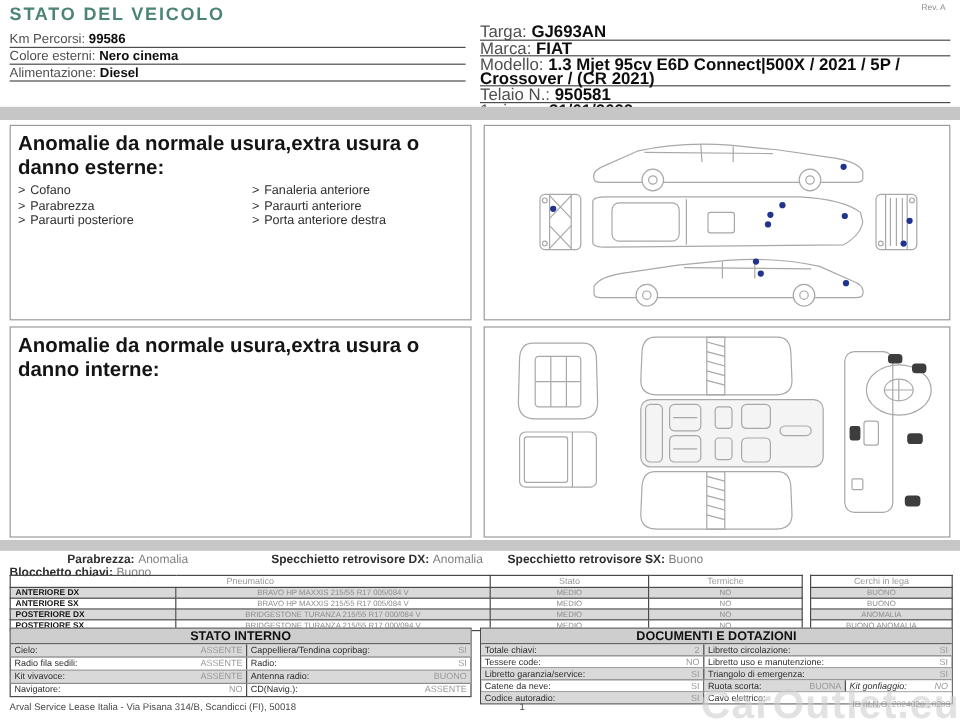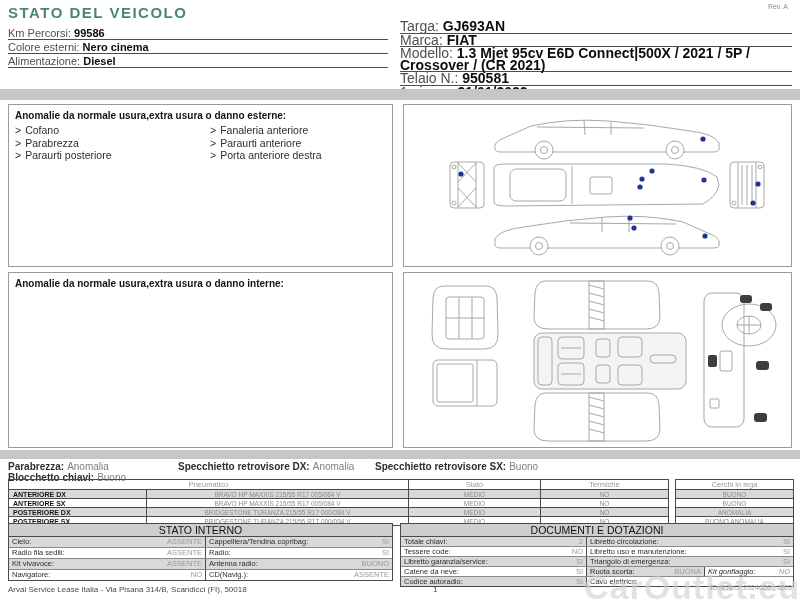--- a/index.html
+++ b/index.html
@@ -18,48 +18,48 @@
   
   .band{position:absolute;left:0;width:800px;background:#c6c6c6;}
   #band1{top:89px;height:11px;}
   #band2{top:450px;height:9px;}
   
   .abox{position:absolute;border:1px solid #9b9b9b;background:#fff;box-sizing:border-box;}
   #box-ext-text{left:8px;top:104px;width:385px;height:163px;}
   #box-ext-diag{left:403px;top:104px;width:389px;height:163px;}
   #box-int-text{left:8px;top:272px;width:385px;height:176px;}
   #box-int-diag{left:403px;top:272px;width:389px;height:176px;}
-  .anom-head{font-size:10px;font-weight:bold;color:#141414;padding:5px 6px 3px;}
+  .anom-head{font-size:17px;font-weight:bold;color:#141414;padding:5px 6px 3px;}
   .anom-cols{display:flex;padding:0 6px;font-size:10.5px;color:#2e2e2e;}
   .anom-col1{width:195px;}
   .anom-col2{flex:1;}
   .anom-item{line-height:12.5px;white-space:nowrap;}
   .bullet{margin-right:4px;}
   
   #summary{position:absolute;left:8px;top:461px;width:786px;font-size:10px;}
   .sumrow{display:flex;line-height:11px;}
   .sumitem{white-space:nowrap;}
-  .s1{width:280px;} .s2{width:170px;} .s3{width:197px;} .s4{flex:1;}
+  .s1{width:280px;} .s2{width:170px;margin-left:48px;} .s3{width:197px;} .s4{flex:1;}
   .sumlabel{font-weight:bold;color:#2e2e2e;margin-right:3px;}
   .sumval{color:#7f7f7f;}
   
   #tyres{position:absolute;left:8px;top:479px;width:786px;display:flex;}
   table.tt{border-collapse:collapse;table-layout:fixed;}
   table.tt th,table.tt td{border:1px solid #4a4a4a;overflow:hidden;white-space:nowrap;padding:0;}
   table.tt th{font-weight:normal;color:#9a9a9a;font-size:7.5px;height:9px;text-align:center;}
   table.tt td{height:8px;}
   .pos-cell{font-weight:bold;color:#161616;font-size:7px;padding-left:4px !important;text-align:left;}
   .val-cell{color:#8c8c8c;text-align:center;font-size:6.5px;}
   .gray{background:#d9d9d9;}
   #cerchi-table{margin-left:6px;}
   
   .secbox{position:absolute;border:1px solid #4a4a4a;box-sizing:border-box;background:#fff;}
   #sec-interno{left:8px;top:523px;width:385px;}
   #sec-doc{left:400px;top:523px;width:394px;}
-  .sechead{background:#cecece;border-bottom:1px solid #4a4a4a;font-weight:normal;font-size:10.5px;
+  .sechead{background:#cecece;border-bottom:1px solid #4a4a4a;font-weight:bold;font-size:10.5px;
            text-align:center;height:12px;line-height:12px;color:#101010;}
   .secrow{display:flex;font-size:7.5px;border-bottom:1px solid #8a8a8a;}
   .secrow:last-child{border-bottom:none;}
   .si-row{height:10px;line-height:10px;}
   .doc-row{height:9px;line-height:9px;}
   .cell{display:flex;justify-content:space-between;padding:0 3px;box-sizing:border-box;}
   .cell-left-si{width:197px;border-right:1px solid #4a4a4a;}
   .cell-right-si{flex:1;}
   .cell-left-doc{width:186px;border-right:1px solid #4a4a4a;}
   .cell-right-doc{flex:1;}

